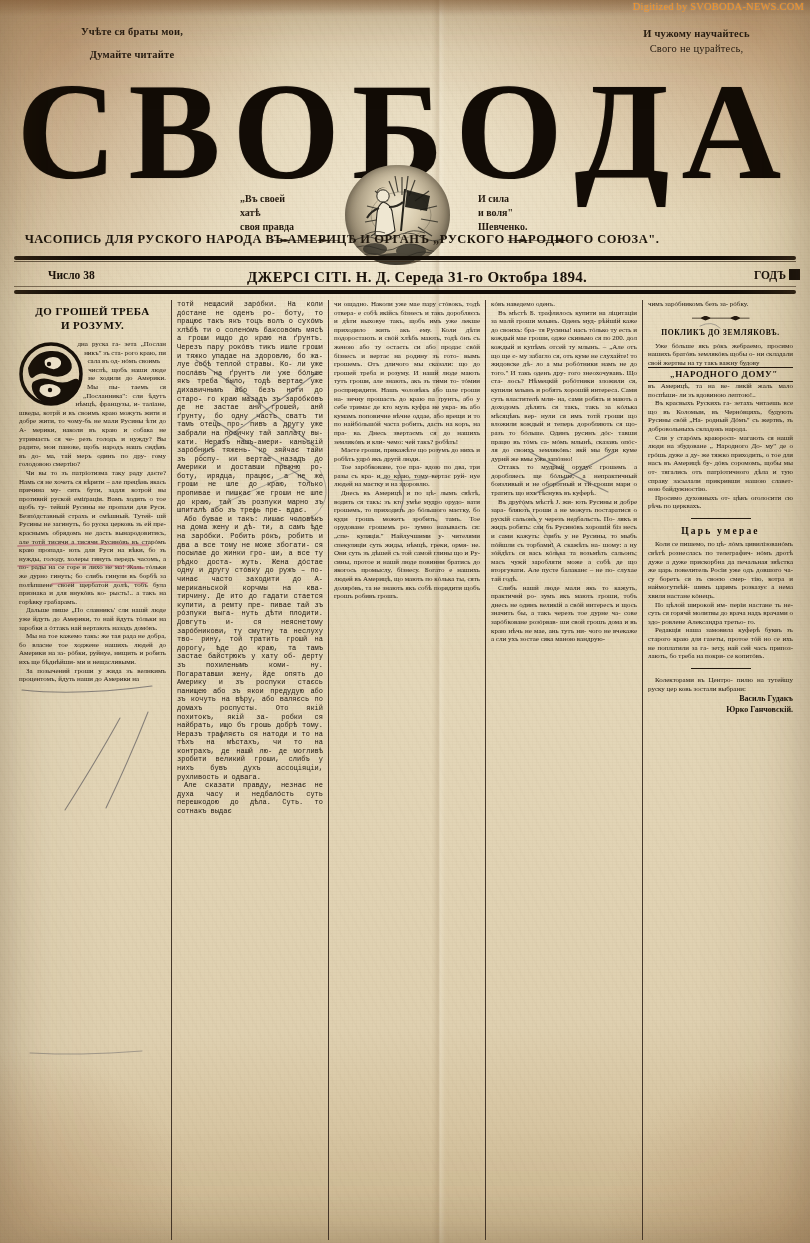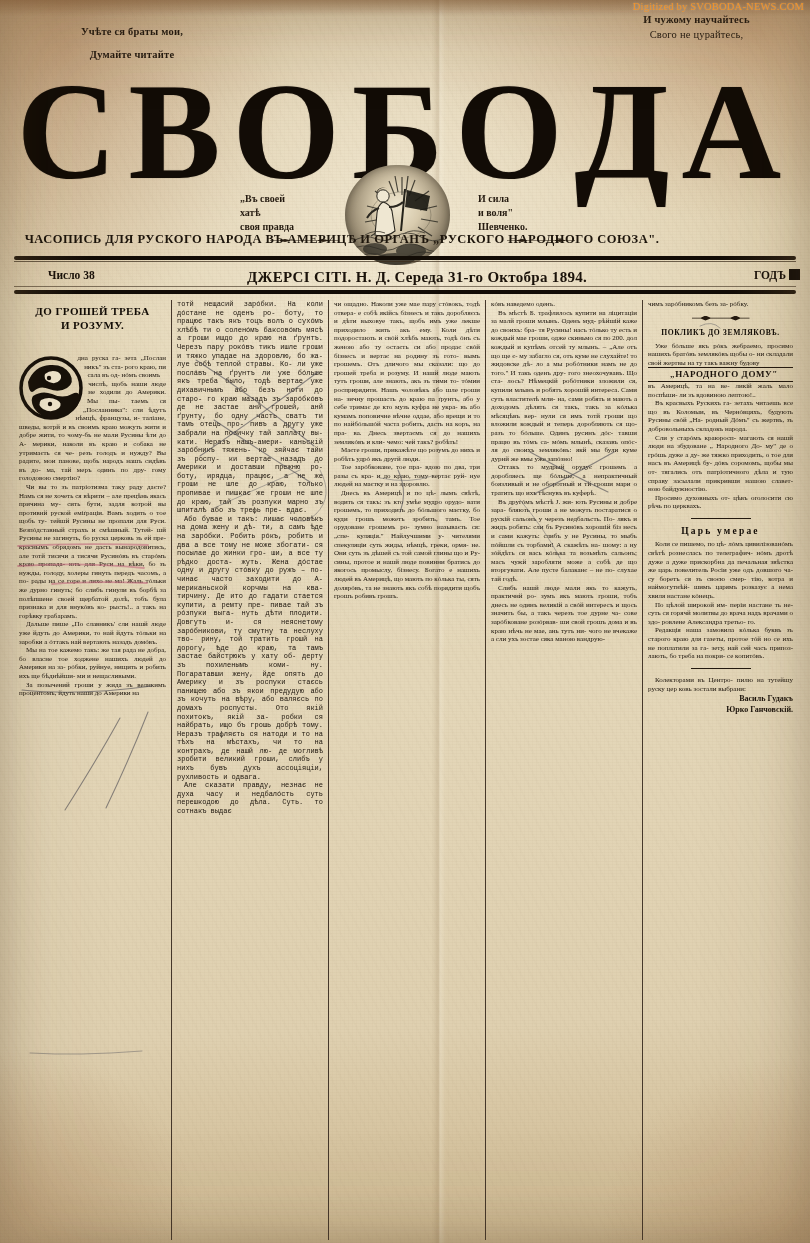--- a/index.html
+++ b/index.html
@@ -44,21 +44,21 @@
   }
 
   
   .epi{
     position:absolute;font-family:"Liberation Serif", serif;
     color:#241a10;font-size:10.5px;line-height:15px;font-weight:bold;
     text-align:center;letter-spacing:.2px;
   }
   #epi-left{left:42px;top:24px;width:180px;}
   #epi-left .l2{font-weight:bold;margin-top:8px;}
-  #epi-right{right:16px;top:12px;width:195px;}
+  #epi-right{right:16px;top:26px;width:195px;}
   #epi-right .l2{font-weight:normal;}
 
   #masthead{
     position:absolute;left:0;top:52px;width:810px;height:175px;
   }
   #mast-title{
     position:absolute;left:0;top:0;width:810px;
     text-align:center;
     font-family:"Liberation Serif", serif;
     font-size:138px;line-height:160px;
@@ -123,21 +123,21 @@
   .col + .col{border-left:1px solid #45372a;}
   .c1{width:157px;}
   .c2{width:157px;font-family:Liberation Mono, monospace;}
   .c3{width:157px;}
   .c4{width:157px;}
   .c5{width:156px;}
   .col p{margin:0;text-indent:7px;}
   .col p.noind{text-indent:0;}
 
   h2.head{
-    margin:4px 0 22px;text-align:center;
+    margin:4px 0 8px;text-align:center;
     font-size:11px;line-height:14px;font-weight:bold;
     letter-spacing:.4px;color:#120c06;text-indent:0;
   }
   h3.subhead{
     margin:7px 0 4px;text-align:center;
     font-size:7.6px;line-height:10px;font-weight:bold;
     letter-spacing:.6px;color:#120c06;text-indent:0;
   }
   h3.subhead.spaced{font-size:9.5px;letter-spacing:2.2px;}
 
@@ -330,21 +330,21 @@
       <p>Уже бóльше якъ рóкъ жебраемо, просимо нашихъ братóвъ землякóвъ щобы о- ни складали свой жертвы на ту такъ важну будову</p>
       <p class="boxed">„НАРОДНОГО ДОМУ"</p>
       <p class="noind">въ Америцѣ, та на ве- ликій жаль мало поспѣши- ли зъ вдовиною лептою!..</p>
       <p>Въ красвыхъ Рускихъ га- зетахъ читаешь все що въ Коломыи, въ Чернóвцяхъ, будують Русины свóй „На- родный Дóмъ" съ жертвъ, зъ добровольныхъ складокъ народа.</p>
       <p>Сли у старóмъ краюросп- магають ся нашй люди на збудоване „ Народного До- му" де о грóшь дуже а ду- же тяжко приходить, о тое для насъ въ Америцѣ бу- дóвъ соромомъ, щобы мы от- тягались отъ патріотичного дѣла и тую справу засылали прикривши нашою славет- ною байдужностію.</p>
       <p>Просимо духовныхъ от- цѣвъ оголосити сю рѣчь по церквахъ.</p>
       <div class="hr"></div>
       <h3 class="subhead spaced">Царь умерае</h3>
       <p>Коли се пишемо, по цѣ- лóмъ цивилізованóмъ свѣтѣ рознеслась по телеграфич- нóмъ дротѣ дуже а дуже прискорбна да печальная звѣстка же царь повелитель Росіи уже одъ довшого ча- су боретъ ся зъ своєю смер- тію, котра и наймогутнѣй- шимъ царямъ розказує а нема хвиля настане кóнецъ.</p>
       <p>По цѣлой широкой им- періи настане ть не- суть ся горячй молитвы до врача надъ врачами о здо- ровлене Александра третьо- го.</p>
-      <p>Редакція наша замовила кóлька буквъ зъ старого краю для газеты, протое тóй но се ихъ не поплатили за га- зету, най сей часъ припоз- лають, бо треба на покри- се копитóвъ.</p>
+      <p>Редакція наша замовила куферѣ буквъ зъ старого краю для газеты, протое тóй но се ихъ не поплатили за га- зету, най сей часъ припоз- лають, бо треба на покри- се копитóвъ.</p>
       <div class="hr"></div>
       <p>Колекторами въ Центро- пилю на тутейшу руску цер ковь зостали выбрани:</p>
       <p class="sig">Василь Гудакъ</p>
       <p class="sig">Юрко Ганчовскій.</p>
     </div>
   </div>
 
   <svg id="annot" width="810" height="1243" viewBox="0 0 810 1243">
 
     <path class="red" d="M18 546 q60 -3 130 -1"></path>

